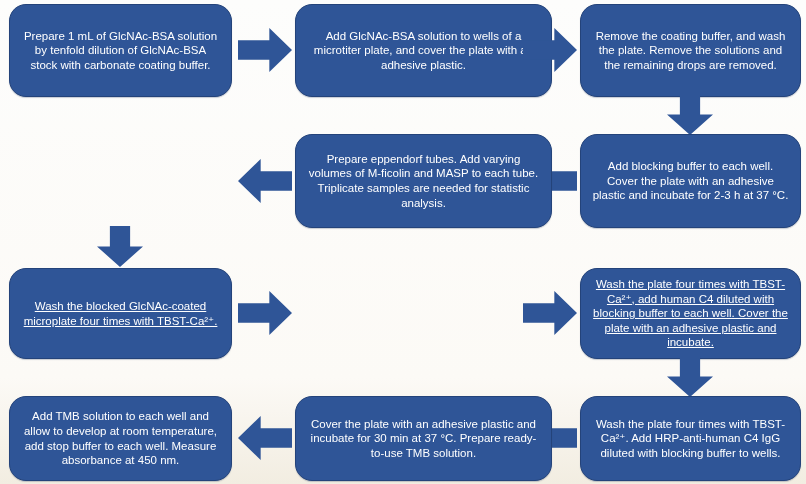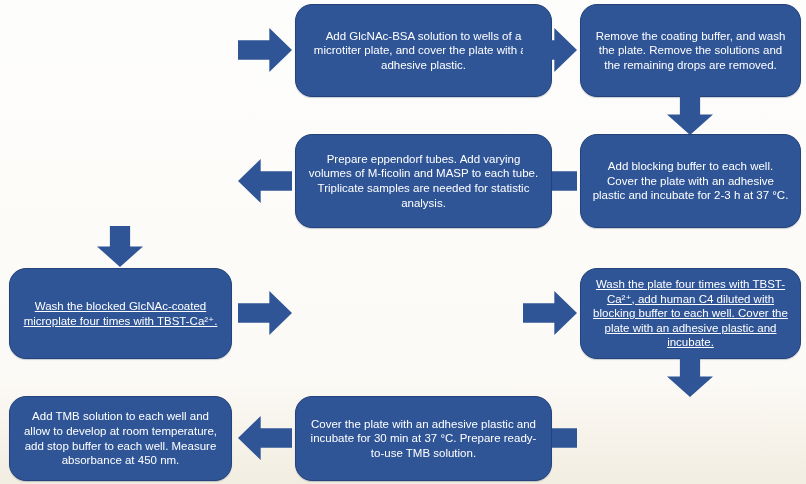--- a/index.html
+++ b/index.html
@@ -59,20 +59,23 @@
   .ar4 { top: 416px; }
   .v-right1 { left: 667px; top: 94px; }
   .v-left1  { left: 97px;  top: 226px; }
   .v-right2 { left: 667px; top: 356px; }
 </style>
 </head>
 <body>
 
 <div class="canvas">
 
+  <div class="box c1 r1">
+    <span class="txt">Prepare 1 mL of GlcNAc-BSA solution by tenfold dilution of GlcNAc-BSA stock with carbonate coating buffer.</span>
+  </div>
   <div class="arrow h right g1 ar1"></div>
   <div class="box c2 r1">
     <span class="txt">Add GlcNAc-BSA solution to wells of a microtiter plate, and cover the plate with an adhesive plastic.</span>
   </div>
   <div class="arrow h right g2 ar1"></div>
   <div class="box c3 r1">
     <span class="txt">Remove the coating buffer, and wash the plate. Remove the solutions and the remaining drops are removed.</span>
   </div>
 
   <div class="arrow v down v-right1"></div>
@@ -92,20 +95,23 @@
     <span class="txt">Wash the blocked GlcNAc-coated microplate four times with TBST-Ca²⁺.</span>
   </div>
   <div class="arrow h right g1 ar3"></div>
   <div class="arrow h right g2 ar3"></div>
   <div class="box c3 r3">
     <span class="txt">Wash the plate four times with TBST-Ca²⁺, add human C4 diluted with blocking buffer to each well. Cover the plate with an adhesive plastic and incubate.</span>
   </div>
 
   <div class="arrow v down v-right2"></div>
 
+  <div class="box c3 r4">
+    <span class="txt">Wash the plate four times with TBST-Ca²⁺. Add HRP-anti-human C4 IgG diluted with blocking buffer to wells.</span>
+  </div>
   <div class="arrow h left g2 ar4"></div>
   <div class="box c2 r4">
     <span class="txt">Cover the plate with an adhesive plastic and incubate for 30 min at 37 °C. Prepare ready-to-use TMB solution.</span>
   </div>
   <div class="arrow h left g1 ar4"></div>
   <div class="box c1 r4">
     <span class="txt">Add TMB solution to each well and allow to develop at room temperature, add stop buffer to each well. Measure absorbance at 450 nm.</span>
   </div>
 
 </div>

